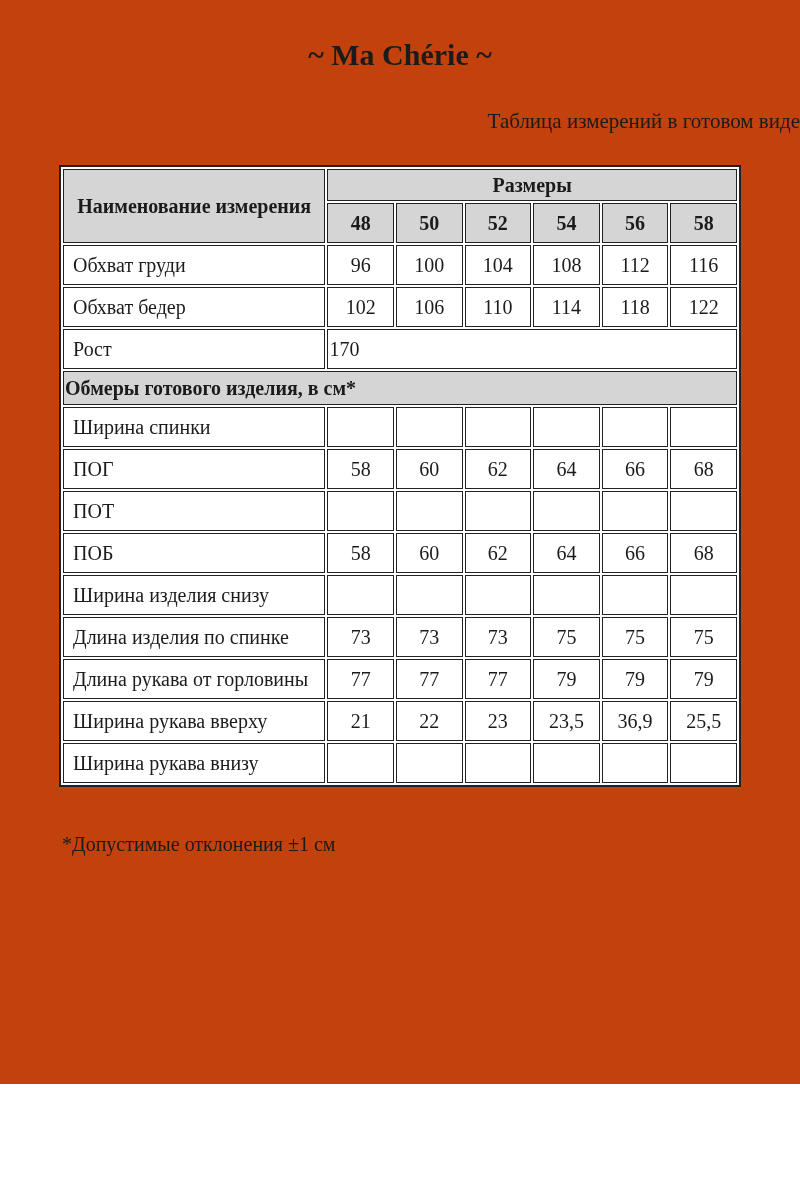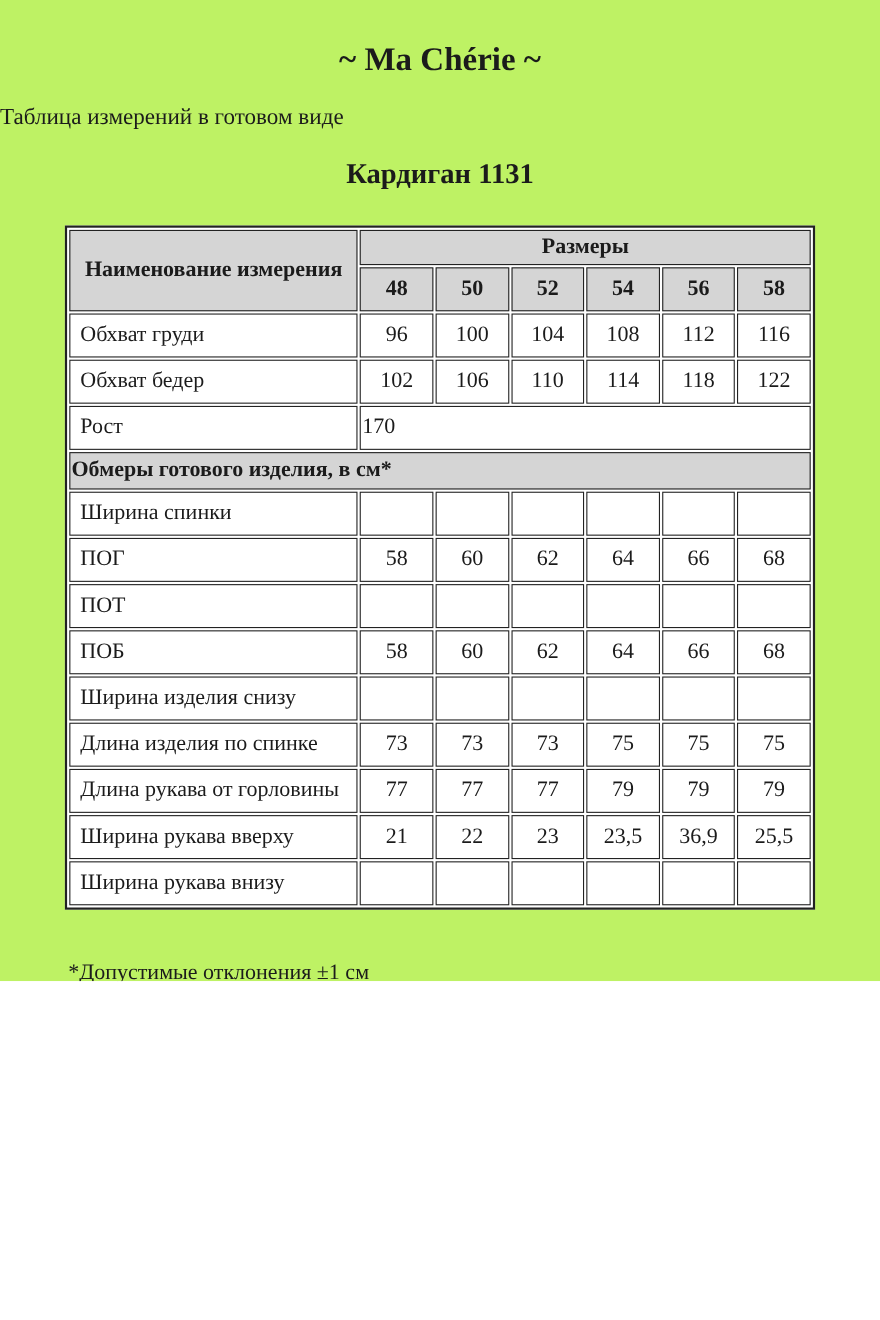--- a/index.html
+++ b/index.html
@@ -3,36 +3,36 @@
 <meta charset="utf-8">
 <style>
   html, body {
     margin: 0;
     padding: 0;
     background: #ffffff;
   }
   .page {
     position: relative;
     width: 800px;
-    height: 892px;
-    background: #bef264;
+    height: 1084px;
+    background: #c2410c;
     font-family: "Liberation Serif", "DejaVu Serif", serif;
     color: #1b1b1b;
     overflow: hidden;
   }
   .brand-title {
     padding-top: 38px;
     text-align: center;
     font-size: 30px;
     font-weight: bold;
     line-height: 1.1;
   }
   .subtitle {
-    margin-top: 24px;
-    text-align: left;
+    margin-top: 39px;
+    text-align: right;
     font-size: 21px;
     line-height: 1.1;
   }
   .product-title {
     margin-top: 26px;
     text-align: center;
     font-size: 26px;
     font-weight: bold;
     line-height: 1.1;
   }
@@ -94,21 +94,20 @@
   .col-name { width: 260px; }
   .col-size { width: 66px; }
 </style>
 </head>
 <body>
 
 <div class="page">
 
   <div class="brand-title">~ Ma Chérie ~</div>
   <div class="subtitle">Таблица измерений в готовом виде</div>
-  <div class="product-title">Кардиган 1131</div>
 
   <table class="size-table">
     <colgroup>
       <col class="col-name">
       <col class="col-size">
         <col class="col-size">
         <col class="col-size">
       <col class="col-size">
         <col class="col-size">
         <col class="col-size">

